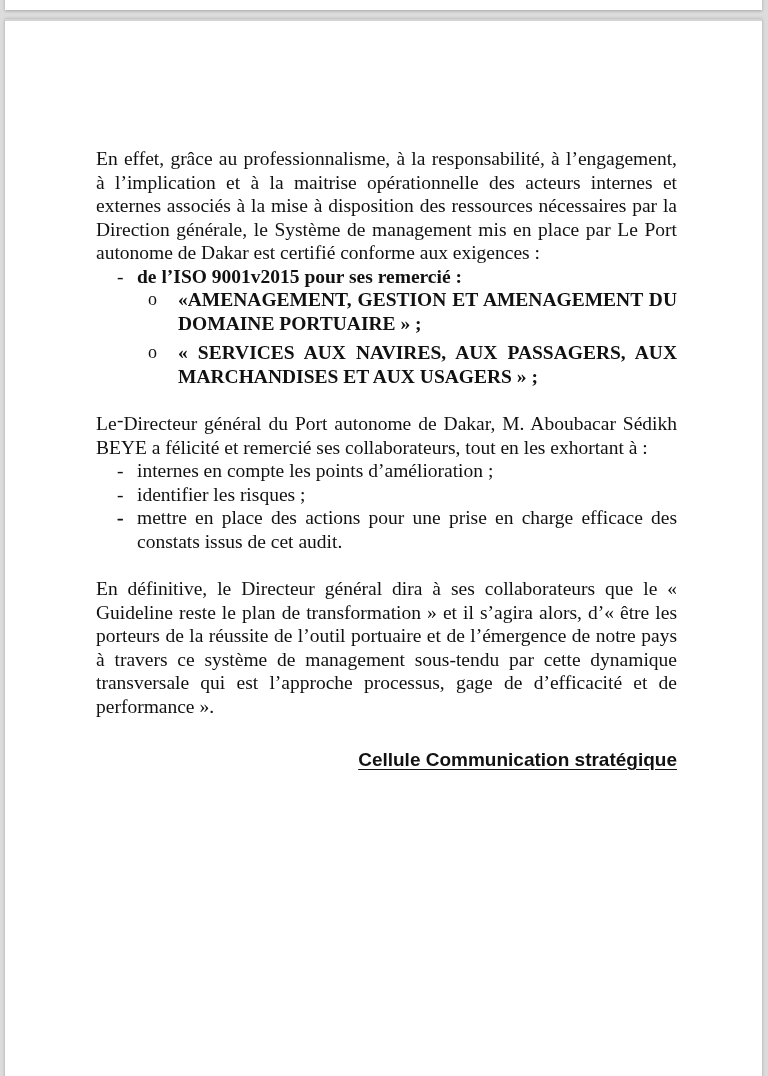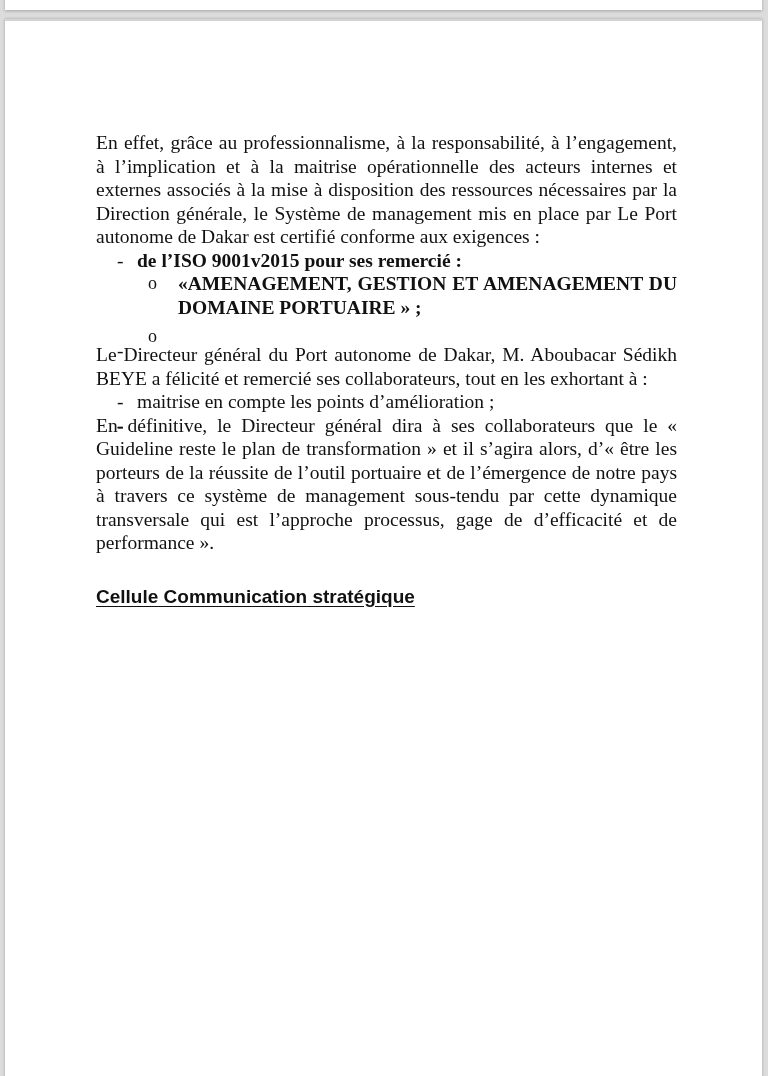--- a/index.html
+++ b/index.html
@@ -31,31 +31,31 @@
     ul.dash > li { position: relative; padding-left: 41px; }
     ul.dash > li > .marker {
       position: absolute; left: 21px; top: 0;
       font-weight: normal;
     }
     ul.circ { list-style: none; margin: 0; padding: 0; }
     ul.circ > li { position: relative; padding-left: 41px; }
     ul.circ > li > .marker {
       position: absolute; left: 11px; top: 0; font-weight: normal; font-size: 18px;
     }
-    .p1 { margin-top: 0; }
+    .p1 { margin-top: 16px; }
     .list1 { margin-top: 3px; }
     .list1 > li.first { margin-bottom: 4px; }
     .circ { margin-top: 5px; }
     .circ > li { margin-bottom: 6px; }
     .list1 > li.second { margin-top: 20px; }
     .p2 { margin-top: 24px; }
-    .p3 { }
+    .p3 { margin-top: 24px; }
     .list2 > li { margin: 0; }
     .signature {
-      margin-top: 30px; 
+      margin-top: 30px; text-align: right;
       font-family: "Liberation Sans", sans-serif;
       font-weight: bold; font-size: 19px;
       text-decoration: underline; text-underline-offset: 3px;
     }
   </style>
 </head>
 <body>
 
 <div class="prev-page"></div>
 
@@ -68,43 +68,46 @@
       <li class="first just">
         <span class="marker">-</span>
         <span>de l’ISO 9001v2015 pour ses remercié :</span>
         <ul class="circ">
           <li class="just">
             <span class="marker">o</span>
             <span>«AMENAGEMENT, GESTION ET AMENAGEMENT DU DOMAINE PORTUAIRE » ;</span>
           </li>
           <li class="just">
             <span class="marker">o</span>
+            <span>« SERVICES AUX NAVIRES, AUX PASSAGERS, AUX MARCHANDISES ET AUX USAGERS » ;</span>
           </li>
         </ul>
       </li>
       <li class="second just">
         <span class="marker">-</span>
       </li>
     </ul>
 
     <p class="just p2">Le Directeur général du Port autonome de Dakar, M. Aboubacar Sédikh BEYE a félicité et remercié ses collaborateurs, tout en les exhortant à :</p>
 
     <ul class="dash list2">
       <li>
         <span class="marker">-</span>
-        <span>maitrise en compte les points d’amélioration ;</span>
+        <span>internes en compte les points d’amélioration ;</span>
       </li>
       <li>
         <span class="marker">-</span>
+        <span>identifier les risques ;</span>
       </li>
       <li>
         <span class="marker">-</span>
       </li>
       <li class="just">
         <span class="marker">-</span>
+        <span>mettre en place des actions pour une prise en charge efficace des constats issus de cet audit.</span>
       </li>
     </ul>
 
     <p class="just p3">En définitive, le Directeur général dira à ses collaborateurs que le « Guideline reste le plan de transformation » et il s’agira alors, d’« être les porteurs de la réussite de l’outil portuaire et de l’émergence de notre pays à travers ce système de management sous-tendu par cette dynamique transversale qui est l’approche processus, gage de d’efficacité et de performance ».</p>
 
     <div class="signature">Cellule Communication stratégique</div>
 
   </div>
 </div>
 

